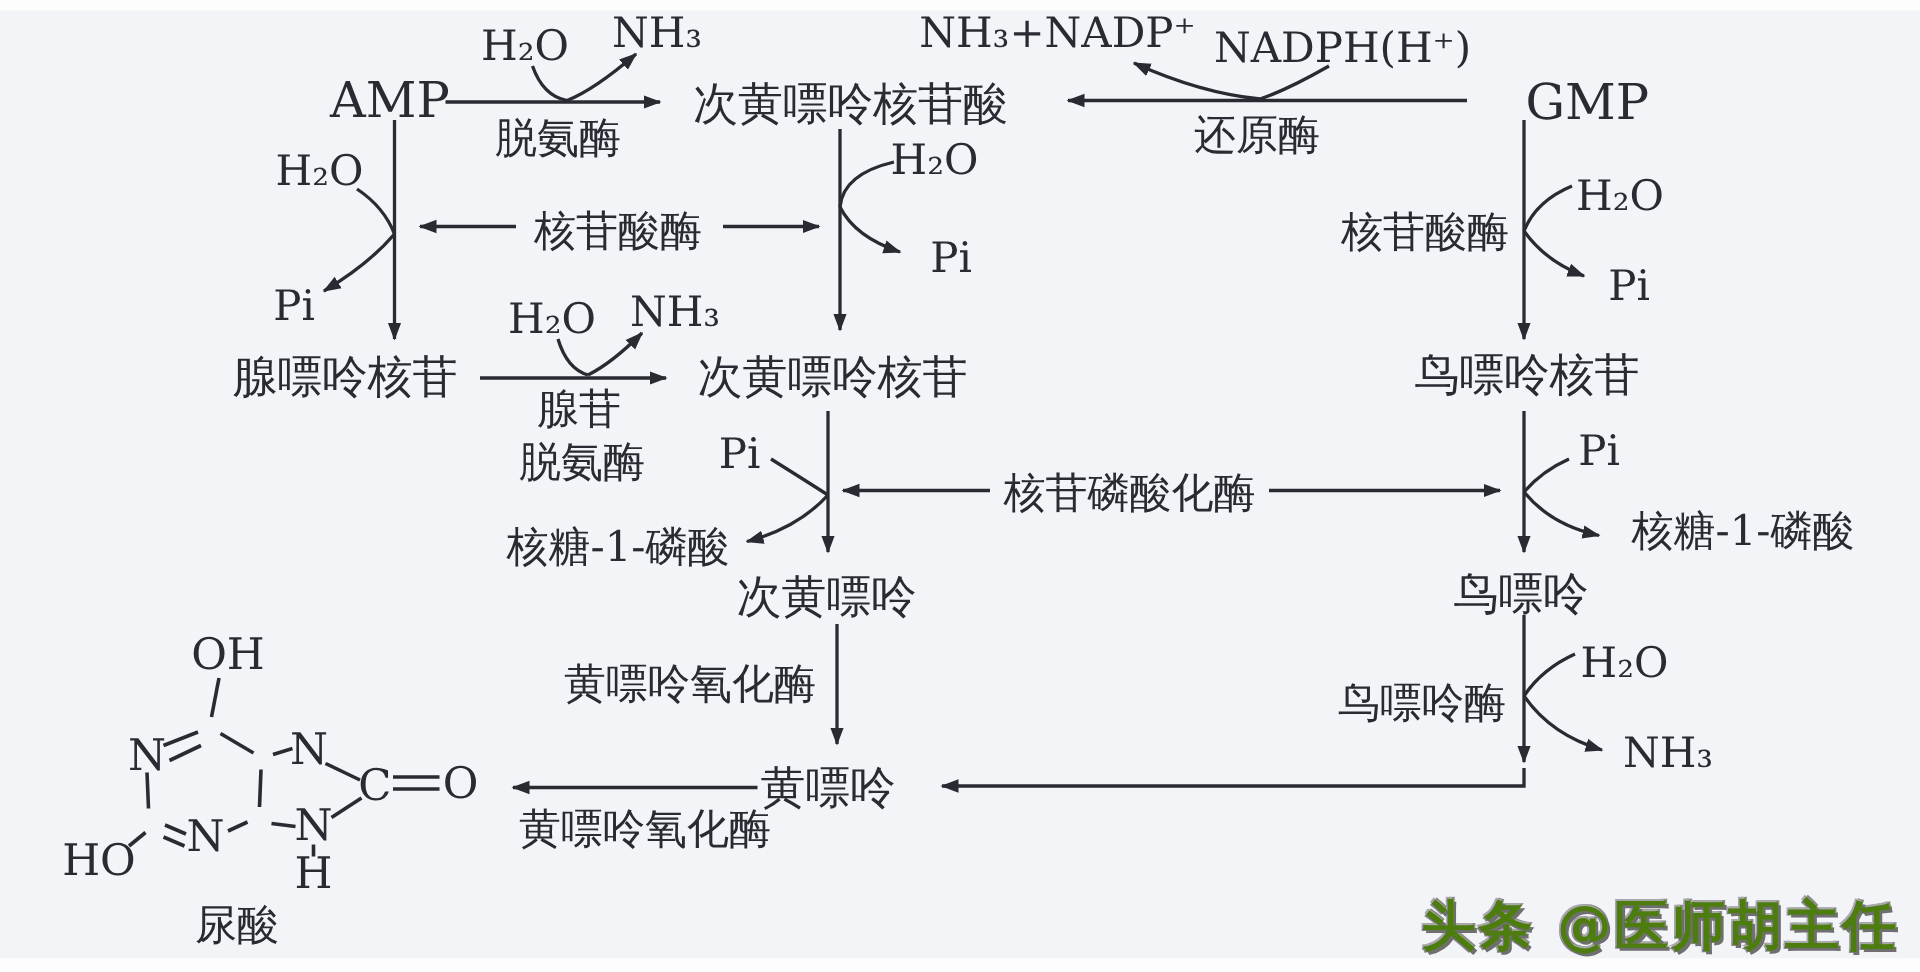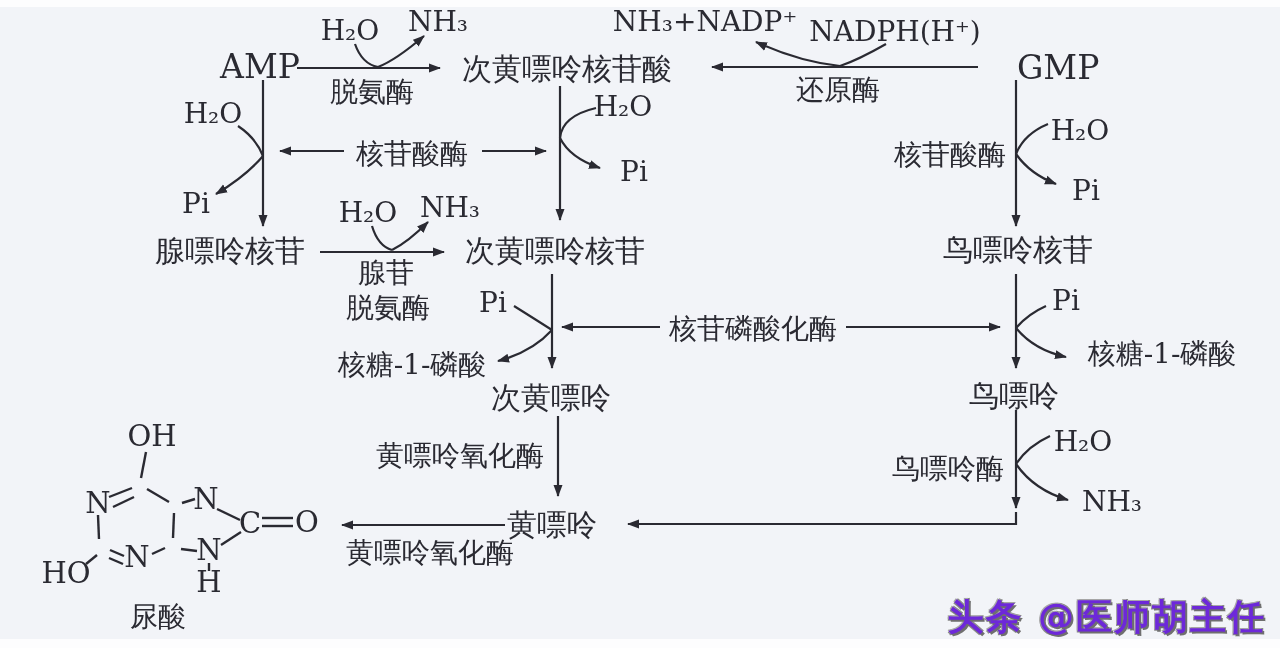--- a/index.html
+++ b/index.html
@@ -15,21 +15,21 @@
   .cjk{font-size:30px;}
   .cjk-s{font-size:28px;}
   .formula{font-size:28px;}
   .big{font-size:33px;}
   .atom{font-size:29px;}
   .bond{stroke:#2a2a32;stroke-width:2.4;fill:none;}
   .flow{stroke:#2a2a32;stroke-width:2.2;fill:none;}
   #watermark{
     position:absolute;right:14px;bottom:6px;
     font-family:"DejaVu Sans","Liberation Sans",sans-serif;
-    font-size:36px;font-weight:bold;letter-spacing:2px;color:#6d28d9;
+    font-size:36px;font-weight:bold;letter-spacing:2px;color:#4d7c0f;
     text-shadow:2px 2px 0 #6f6f6f,-1px -1px 0 #a8a8a8,1px -1px 0 #8a8a8a,-1px 1px 0 #8a8a8a;
   }
 </style>
 </head>
 <body>
 
 <div id="stage">
 <svg width="1280" height="648" viewBox="0 0 1280 648">
   <defs>
     <marker id="ah" markerWidth="13" markerHeight="10" refX="11" refY="5" orient="auto" markerUnits="userSpaceOnUse">

